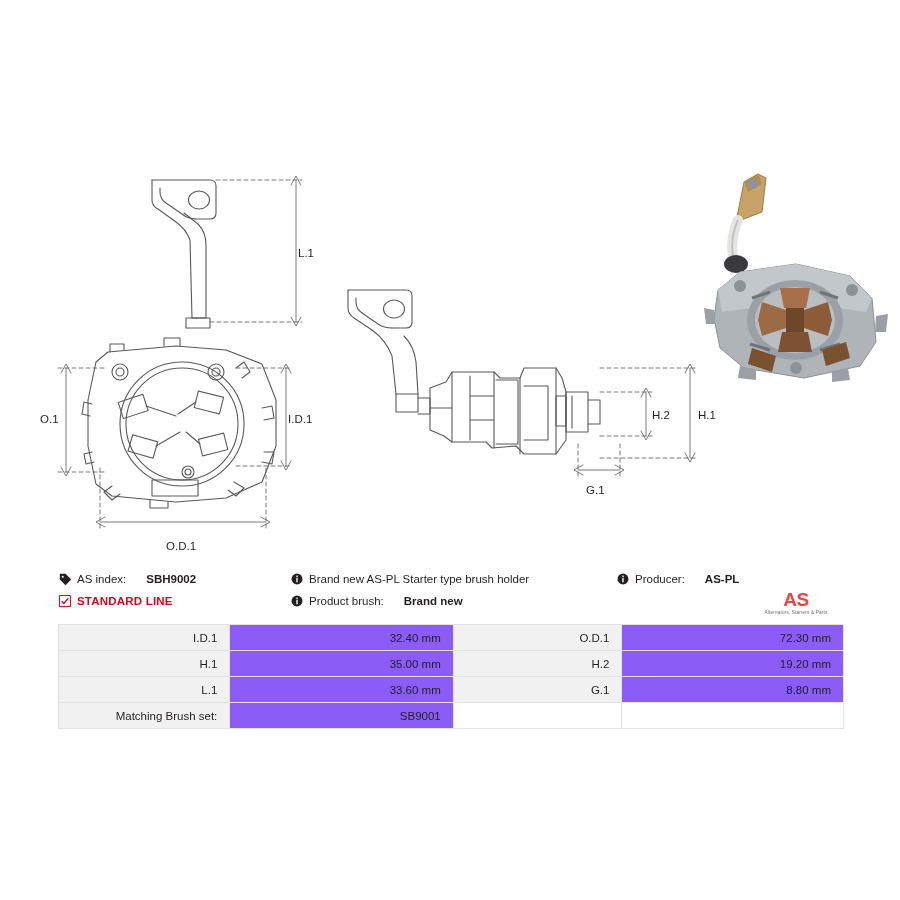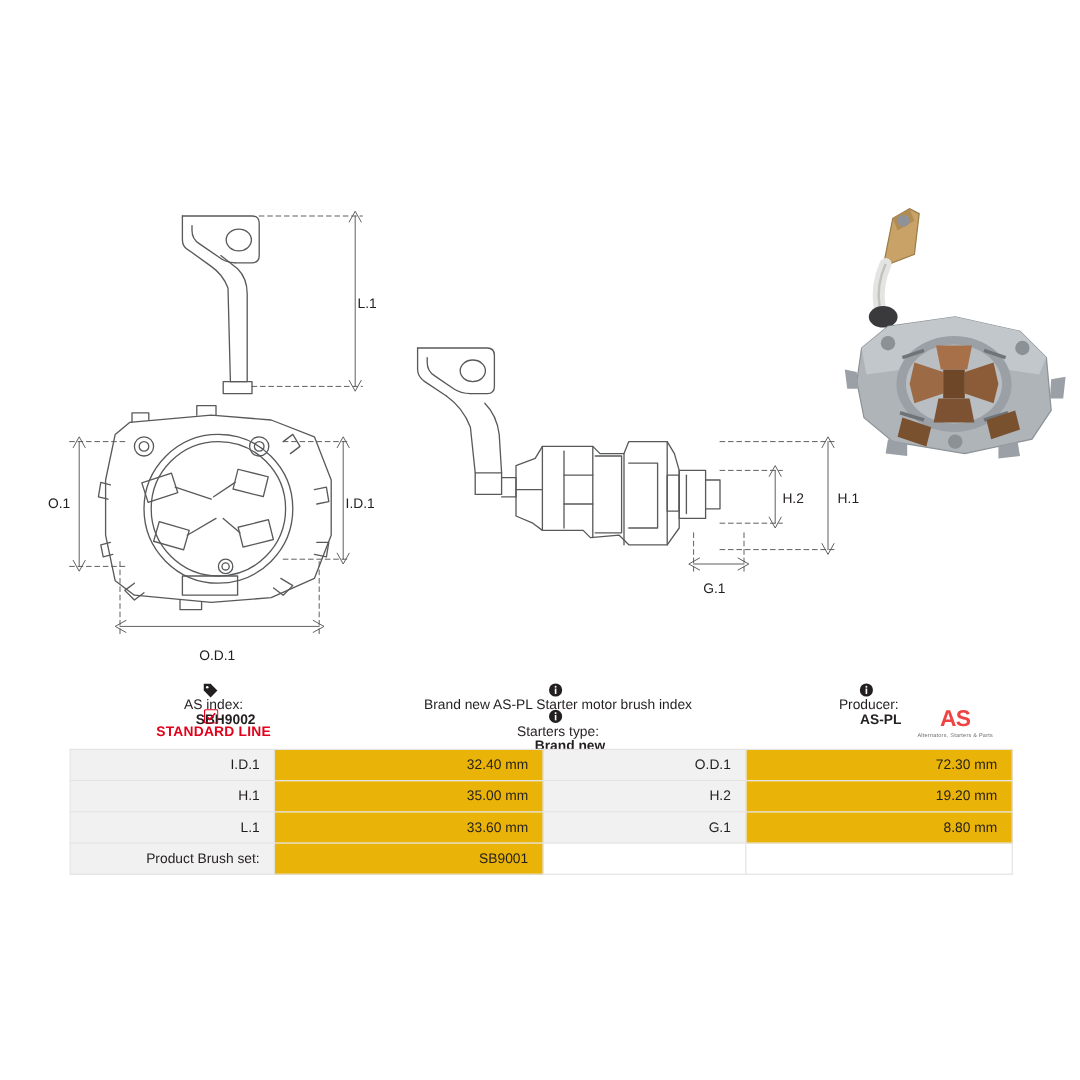--- a/index.html
+++ b/index.html
@@ -49,21 +49,20 @@
   }
   .info-col {
     position: absolute;
     top: 0;
   }
   .info-row {
     display: flex;
     align-items: center;
     height: 22px;
     white-space: nowrap;
-    flex-direction: column;
   }
   .info-ico {
     display: inline-flex;
     width: 14px;
     height: 14px;
     margin-right: 5px;
     align-items: center;
     justify-content: center;
     flex: none;
   }
@@ -113,21 +112,21 @@
     padding: 0 12px;
   }
   .specs .k {
     width: 165px;
     background: #f1f1f1;
     text-align: right;
     color: #231f20;
   }
   .specs .v {
     width: 228px;
-    background: #eab308;
+    background: #8b5cf6;
     text-align: right;
     color: #231f20;
   }
   .specs .blank {
     background: #ffffff;
     border: 1px solid #e3e3e3;
   }
 
   svg { display: block; }
   text { font-family: "Liberation Sans", sans-serif; }
@@ -353,31 +352,31 @@
 
     <div class="info-col" style="left:232px;width:350px;">
       <div class="info-row">
         <span class="info-ico">
           <svg width="12" height="12" viewBox="0 0 16 16">
             <circle cx="8" cy="8" r="7.3" fill="#231f20"></circle>
             <rect x="7.1" y="6.4" width="1.8" height="6" fill="#ffffff"></rect>
             <rect x="7.1" y="3.4" width="1.8" height="2" fill="#ffffff"></rect>
           </svg>
         </span>
-        <span class="lbl">Brand new AS-PL Starter motor brush index</span>
+        <span class="lbl">Brand new AS-PL Starter type brush holder</span>
       </div>
       <div class="info-row">
         <span class="info-ico">
           <svg width="12" height="12" viewBox="0 0 16 16">
             <circle cx="8" cy="8" r="7.3" fill="#231f20"></circle>
             <rect x="7.1" y="6.4" width="1.8" height="6" fill="#ffffff"></rect>
             <rect x="7.1" y="3.4" width="1.8" height="2" fill="#ffffff"></rect>
           </svg>
         </span>
-        <span class="lbl">Starters type:</span>
+        <span class="lbl">Product brush:</span>
         <span class="val">Brand new</span>
       </div>
     </div>
 
     <div class="info-col" style="left:558px;width:216px;">
       <div class="info-row">
         <span class="info-ico">
           <svg width="12" height="12" viewBox="0 0 16 16">
             <circle cx="8" cy="8" r="7.3" fill="#231f20"></circle>
             <rect x="7.1" y="6.4" width="1.8" height="6" fill="#ffffff"></rect>
@@ -408,21 +407,21 @@
         <td class="k">H.2</td>
         <td class="v">19.20 mm</td>
       </tr>
       <tr>
         <td class="k">L.1</td>
         <td class="v">33.60 mm</td>
         <td class="k">G.1</td>
         <td class="v">8.80 mm</td>
       </tr>
       <tr>
-        <td class="k">Product Brush set:</td>
+        <td class="k">Matching Brush set:</td>
         <td class="v">SB9001</td>
         <td class="blank"></td>
         <td class="blank"></td>
       </tr>
     </tbody>
   </table>
 
 </div>
 
 </body></html>

